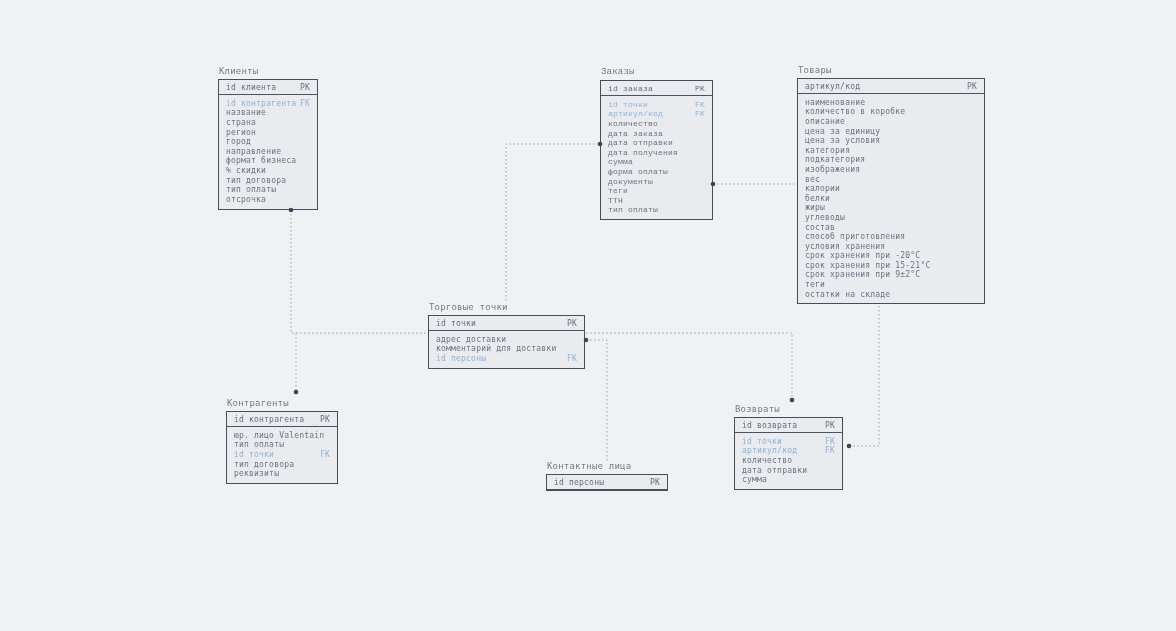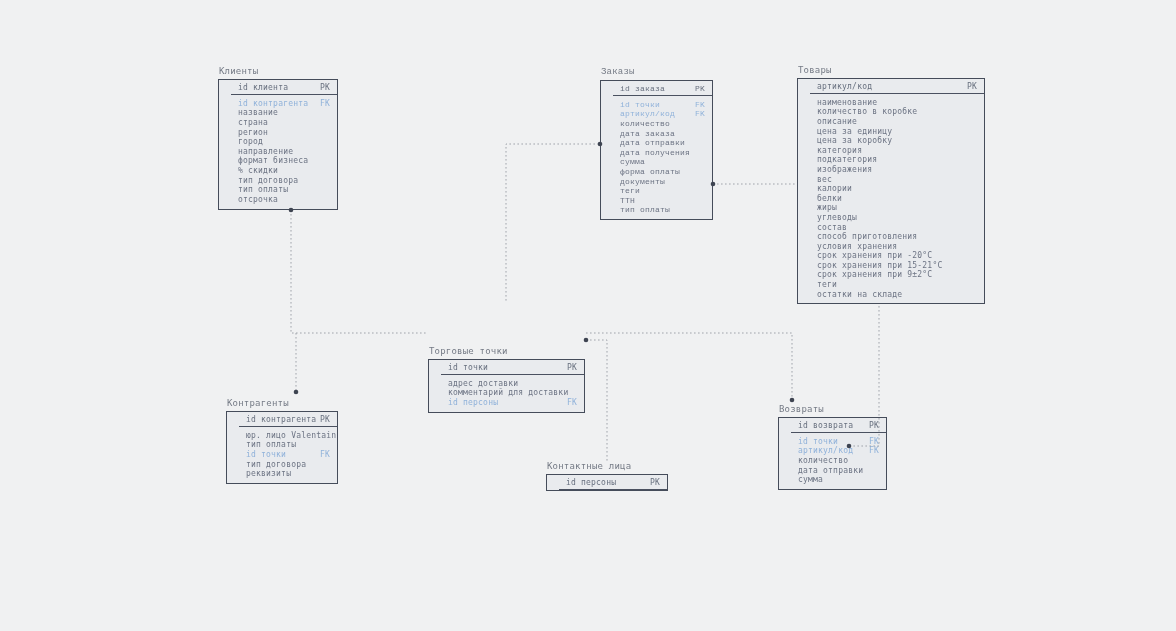--- a/index.html
+++ b/index.html
@@ -7,21 +7,21 @@
     width:1176px;height:631px;position:relative;overflow:hidden;
     background:#f0f1f2;
     font-family:"DejaVu Sans Mono","Liberation Mono",monospace;
   }
   #canvas{position:absolute;left:0;top:0;width:1176px;height:631px;}
   .entity{position:absolute;z-index:2;}
   .entity-title{
     position:absolute;bottom:100%;left:1px;margin-bottom:3px;
     font-size:9px;color:#757b86;white-space:nowrap;letter-spacing:.2px;
   }
-  .entity-box{background:#e9ebee;border:1.5px solid #454c5a;padding-left:12px;}
+  .entity-box{background:#e9ebee;border:1.5px solid #454c5a;}
   .entity-header{
     display:flex;justify-content:space-between;align-items:center;
     height:14px;padding:0 7px;border-bottom:1.1px solid #4a5160;
     font-size:8px;color:#68707f;white-space:nowrap;letter-spacing:.2px;
   }
   .entity-body{padding:3.5px 7px 4.5px;}
   .field-row{
     display:flex;justify-content:space-between;align-items:center;
     height:9.6px;font-size:8px;color:#6d7484;white-space:nowrap;letter-spacing:.2px;
   }
@@ -41,21 +41,21 @@
       <circle cx="600" cy="144" r="2.3" fill="#3e4451"></circle>
       <polyline points="713,184 796,184" fill="none" stroke="#a0a4ab" stroke-width="1" stroke-dasharray="1.6 2.4"></polyline>
       <circle cx="713" cy="184" r="2.3" fill="#3e4451"></circle>
       <polyline points="586,333 792,333 792,398" fill="none" stroke="#a0a4ab" stroke-width="1" stroke-dasharray="1.6 2.4"></polyline>
       <circle cx="792" cy="400" r="2.3" fill="#3e4451"></circle>
       <polyline points="586,340 607,340 607,462" fill="none" stroke="#a0a4ab" stroke-width="1" stroke-dasharray="1.6 2.4"></polyline>
       <circle cx="586" cy="340" r="2.3" fill="#3e4451"></circle>
       <polyline points="879,306 879,446 849,446" fill="none" stroke="#a0a4ab" stroke-width="1" stroke-dasharray="1.6 2.4"></polyline>
       <circle cx="849" cy="446" r="2.3" fill="#3e4451"></circle>
     </svg>
-<div class="entity" style="left: 218px; top: 79px; width: 120px;">
+<div class="entity" style="left: 218px; top: 79px; width: 100px;">
     <div class="entity-title">Клиенты</div>
     <div class="entity-box">
       <div class="entity-header">
         <span class="f-name">id клиента</span>
         <span class="f-key">PK</span>
       </div>
       <div class="entity-body">
           <div class="field-row fk">
     <span class="f-name">id контрагента</span>
     <span class="f-key">FK</span>
@@ -180,21 +180,21 @@
   </div>
           <div class="field-row">
     <span class="f-name">описание</span>
 
   </div>
           <div class="field-row">
     <span class="f-name">цена за единицу</span>
 
   </div>
           <div class="field-row">
-    <span class="f-name">цена за коробку</span>
+    <span class="f-name">цена за условия</span>
 
   </div>
           <div class="field-row">
     <span class="f-name">категория</span>
 
   </div>
           <div class="field-row">
     <span class="f-name">подкатегория</span>
 
   </div>
@@ -250,21 +250,21 @@
     <span class="f-name">теги</span>
 
   </div>
           <div class="field-row">
     <span class="f-name">остатки на складе</span>
 
   </div>
         </div>
     </div>
   </div>
-    <div class="entity" style="left: 428px; top: 315px; width: 157px; margin-top: 44px;">
+    <div class="entity" style="left: 428px; top: 315px; width: 157px;">
     <div class="entity-title">Торговые точки</div>
     <div class="entity-box">
       <div class="entity-header">
         <span class="f-name">id точки</span>
         <span class="f-key">PK</span>
       </div>
       <div class="entity-body">
           <div class="field-row">
     <span class="f-name">адрес доставки</span>
 
@@ -313,21 +313,21 @@
   </div>
     <div class="entity" style="left: 546px; top: 474px; width: 122px; border-radius: 27px;">
     <div class="entity-title">Контактные лица</div>
     <div class="entity-box">
       <div class="entity-header">
         <span class="f-name">id персоны</span>
         <span class="f-key">PK</span>
       </div>
     </div>
   </div>
-    <div class="entity" style="left: 778px; top: 417px; width: 109px;">
+    <div class="entity" style="left: 734px; top: 417px; width: 109px;">
     <div class="entity-title">Возвраты</div>
     <div class="entity-box">
       <div class="entity-header">
         <span class="f-name">id возврата</span>
         <span class="f-key">PK</span>
       </div>
       <div class="entity-body">
           <div class="field-row fk">
     <span class="f-name">id точки</span>
     <span class="f-key">FK</span>

